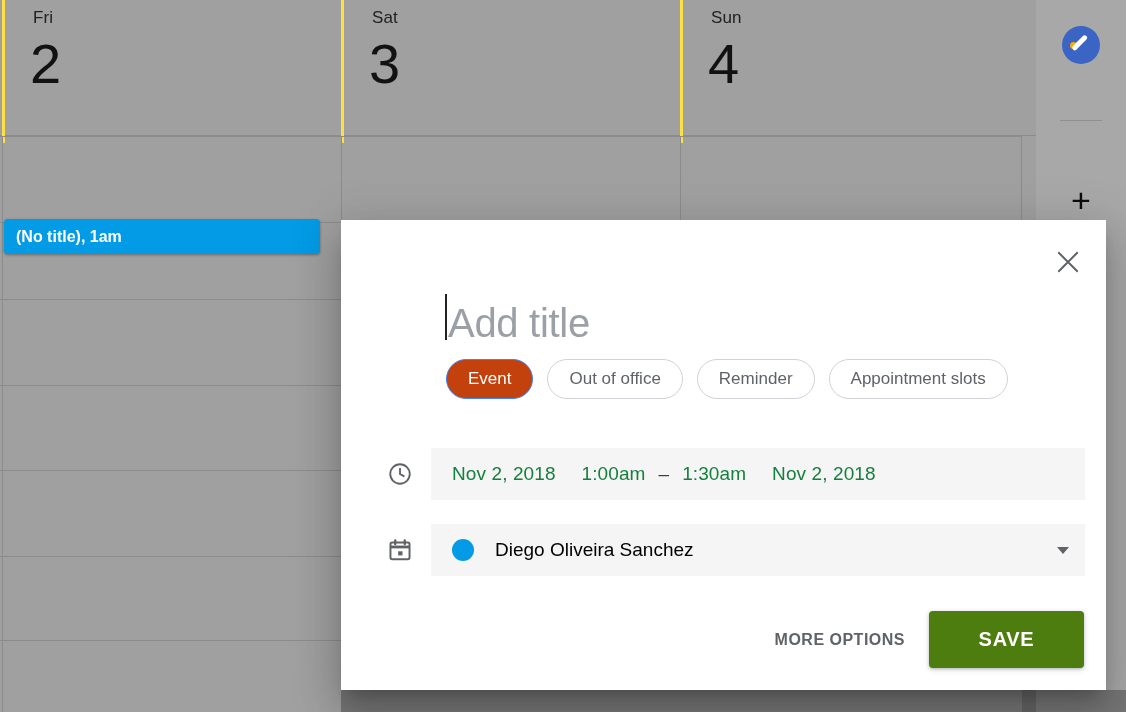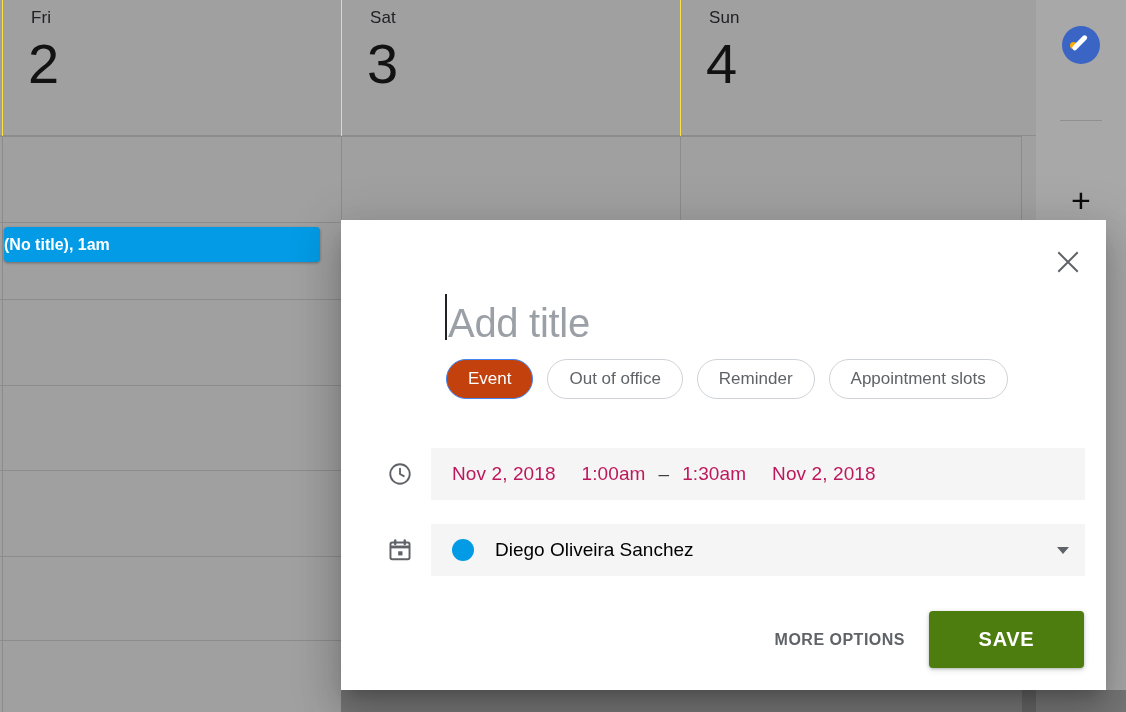--- a/index.html
+++ b/index.html
@@ -36,21 +36,21 @@
     width: 1036px;
     height: 136px;
     border-bottom: 1px solid #8c8c8c;
     box-sizing: border-box;
   }
 
   .day-col-header {
     position: absolute;
     top: 0;
     height: 143px;
-    border-left: 1px solid #fde047;
+    border-left: 3px solid #fde047;
     box-sizing: border-box;
   }
   .day-col-header.c0 { left: 2px;   width: 339px; }
   .day-col-header.c1 { left: 341px; width: 339px; }
   .day-col-header.c2 { left: 680px; width: 342px; }
 
   .dow-label {
     position: absolute;
     left: 28px;
     top: 8px;
@@ -91,30 +91,31 @@
     top: 0;
     width: 1px;
     height: 576px;
     background: #8c8c8c;
   }
 
   
   .event-chip {
     position: absolute;
     left: 4px;
-    top: 227px;
+    top: 219px;
     width: 316px;
     height: 35px;
     background: #039be5;
     border-radius: 4px;
     box-shadow: 0 1px 3px rgba(0,0,0,.35);
     color: #ffffff;
     font-size: 16px;
     font-weight: bold;
     line-height: 35px;
+    padding-left: 12px;
     box-sizing: border-box;
     white-space: nowrap;
     overflow: hidden;
   }
 
   
   .grid-scrollbar-track {
     position: absolute;
     left: 1022px;
     top: 136px;
@@ -329,21 +330,21 @@
   }
 
   .row-datetime { top: 228px; }
   .row-datetime .field-box {
     width: 654px;
     padding-left: 21px;
     gap: 0;
   }
   .dt-seg {
     font-size: 19px;
-    color: #be185d;
+    color: #15803d;
     white-space: nowrap;
     cursor: pointer;
     letter-spacing: .1px;
   }
   .dt-gap-lg { width: 26px; }
   .dt-dash {
     font-size: 19px;
     color: #3c4043;
     padding: 0 13px;
   }

